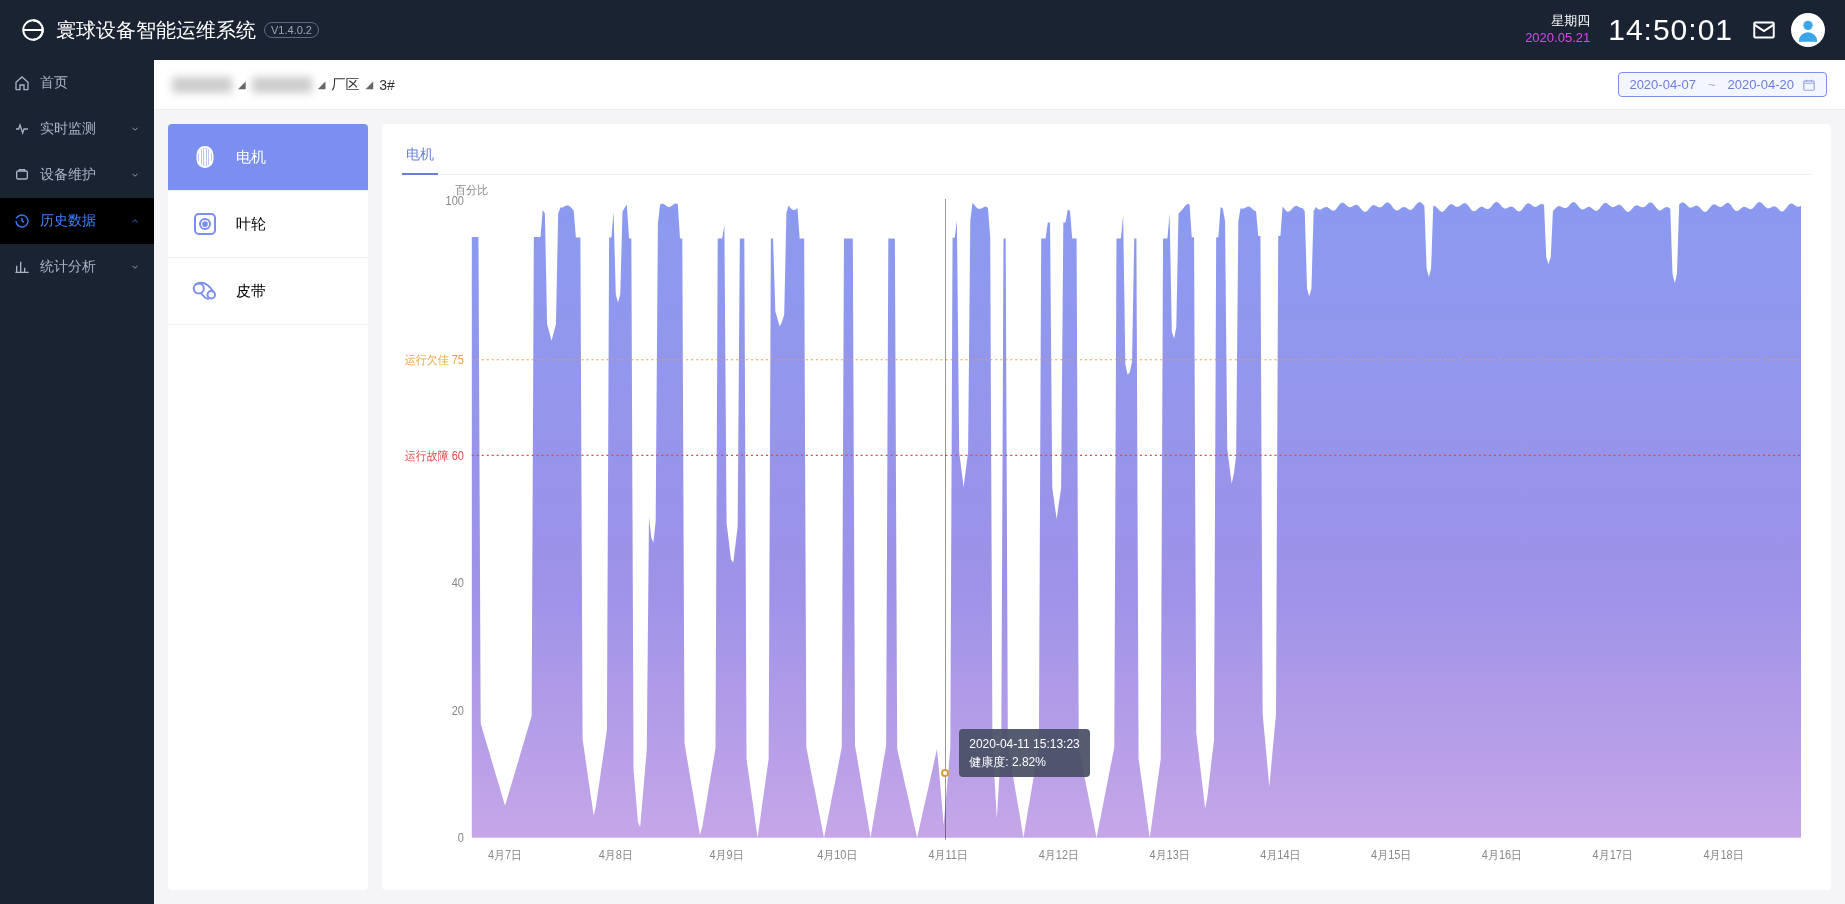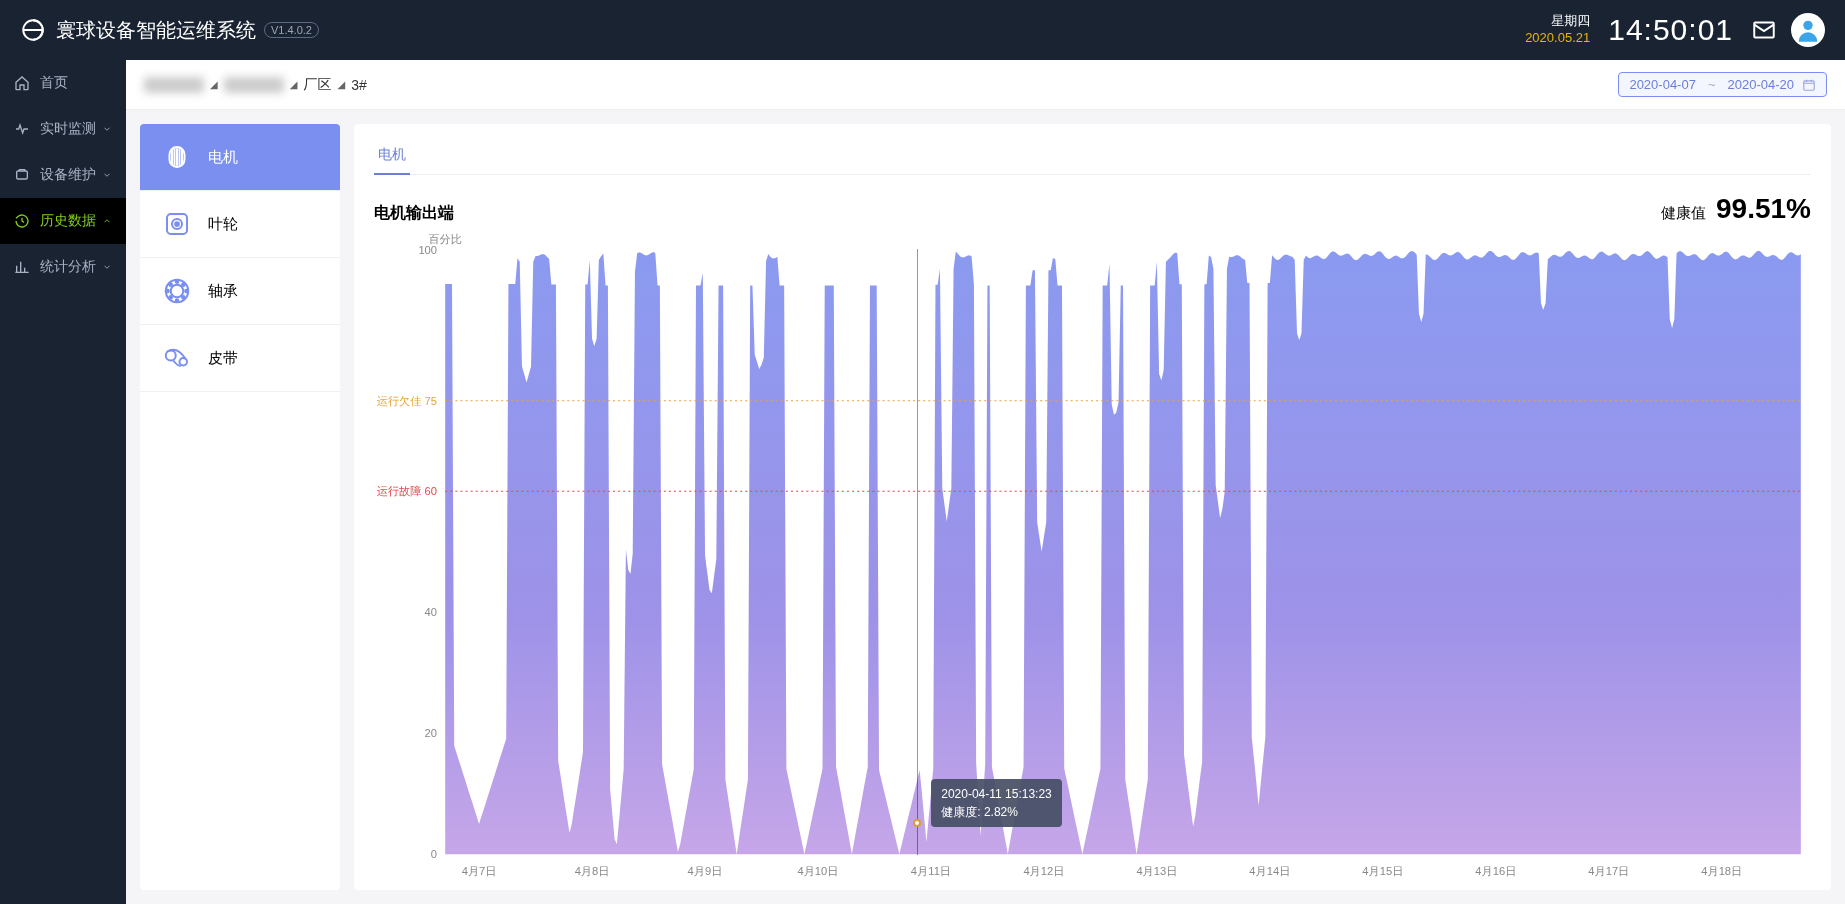--- a/index.html
+++ b/index.html
@@ -13,31 +13,31 @@
   align-items: center;
   padding: 8px 20px;
   color: #fff;
 }
 .logo-icon { width: 26px; height: 26px; margin-right: 10px; }
 .app-title { font-size: 20px; font-weight: 500; }
 .version { font-size: 11px; border: 1px solid #5a6a85; border-radius: 10px; padding: 1px 6px; margin-left: 8px; color: #9aa5b8; }
 .header-spacer { flex: 1; }
 .date-block { text-align: right; margin-right: 18px; font-size: 13px; line-height: 1.3; }
 .date-block .dow { font-weight: 500; }
-.date-block .date { color: #eab308; }
+.date-block .date { color: #d946ef; }
 .clock { font-size: 30px; font-weight: 500; margin-right: 18px; letter-spacing: 1px; text-align: center; }
 .mail-icon { width: 26px; height: 26px; margin-right: 14px; cursor: pointer; }
 .avatar { width: 34px; height: 34px; border-radius: 50%; background: #fff; display: flex; align-items: center; justify-content: center; cursor: pointer; }
 .avatar svg { width: 28px; height: 28px; }
 
 
 .layout { display: flex; height: calc(100vh - 60px); }
-.sidebar { width: 126px; background: #1a2332; color: #aab3c5; font-size: 14px; overflow-y: auto; }
+.sidebar { width: 154px; background: #1a2332; color: #aab3c5; font-size: 14px; overflow-y: auto; }
 .nav-item { display: flex; align-items: center; padding: 14px 14px; cursor: pointer; position: relative; }
-.nav-item.active { background: #000; color: #84cc16; }
+.nav-item.active { background: #000; color: #3b82f6; }
 .nav-icon { width: 16px; height: 16px; margin-right: 10px; flex-shrink: 0; }
 .nav-label { flex: 1; }
 .nav-chevron { width: 10px; height: 10px; }
 .sub-nav { background: #1a2332; }
 .sub-item { padding: 10px 10px 10px 40px; font-size: 13px; cursor: pointer; position: relative; }
 .sub-item::before { content: ""; position: absolute; left: 22px; top: 0; bottom: 0; width: 1px; background: #3a4558; }
 .sub-item::after { content: ""; position: absolute; left: 22px; top: 50%; width: 10px; height: 1px; background: #3a4558; }
 .sub-item.current { color: #fff; }
 
 
@@ -206,58 +206,34 @@
                 <rect x="4" y="4" width="16" height="16" rx="3"></rect>
                 <circle cx="12" cy="12" r="4"></circle>
                 <circle cx="12" cy="12" r="1.5" fill="currentColor"></circle>
               </svg>
             </span>
             <span class="comp-label">叶轮</span>
           </div>
           <div class="comp-item">
             <span class="comp-icon-wrap">
               <svg viewBox="0 0 24 24" fill="none" stroke="currentColor" stroke-width="1.6">
-                <circle cx="12" cy="12" r="9"></circle>
-                <circle cx="12" cy="12" r="5"></circle>
-                <circle cx="12" cy="4.5" r="1" fill="currentColor"></circle>
-                <circle cx="12" cy="19.5" r="1" fill="currentColor"></circle>
-                <circle cx="4.5" cy="12" r="1" fill="currentColor"></circle>
-                <circle cx="19.5" cy="12" r="1" fill="currentColor"></circle>
-                <circle cx="7" cy="7" r="1" fill="currentColor"></circle>
-                <circle cx="17" cy="7" r="1" fill="currentColor"></circle>
-                <circle cx="7" cy="17" r="1" fill="currentColor"></circle>
-                <circle cx="17" cy="17" r="1" fill="currentColor"></circle>
-              </svg>
-            </span>
-            <span class="comp-label">轴承</span>
-          </div>
-          <div class="comp-item">
-            <span class="comp-icon-wrap">
-              <svg viewBox="0 0 24 24" fill="none" stroke="currentColor" stroke-width="1.6">
                 <circle cx="7" cy="10" r="4"></circle>
                 <circle cx="17" cy="15" r="3"></circle>
                 <path d="M4 7 Q12 2 19 13 M9 14 Q13 19 15 18"></path>
               </svg>
             </span>
             <span class="comp-label">皮带</span>
           </div>
         </div>
 
       <div class="chart-panel">
         <div class="chart-tabs" id="chart-tabs">
             <div class="chart-tab active">电机</div>
           </div>
 
-        <div class="chart-header">
-          <div class="chart-title">电机输出端</div>
-          <div class="health-block">
-            <span class="health-label">健康值</span>
-            <span class="health-value">99.51%</span>
-          </div>
-        </div>
 
         <div class="chart-area" id="chart-area">
           <svg class="chart-svg" id="chart-svg" preserveAspectRatio="none" viewBox="0 0 1413 641">
               <defs>
                 <linearGradient id="grad" x1="0" y1="0" x2="0" y2="1">
                   <stop offset="0%" stop-color="#8a9af0"></stop>
                   <stop offset="60%" stop-color="#9d92e8"></stop>
                   <stop offset="100%" stop-color="#c6a6e8"></stop>
                 </linearGradient>
               </defs>

